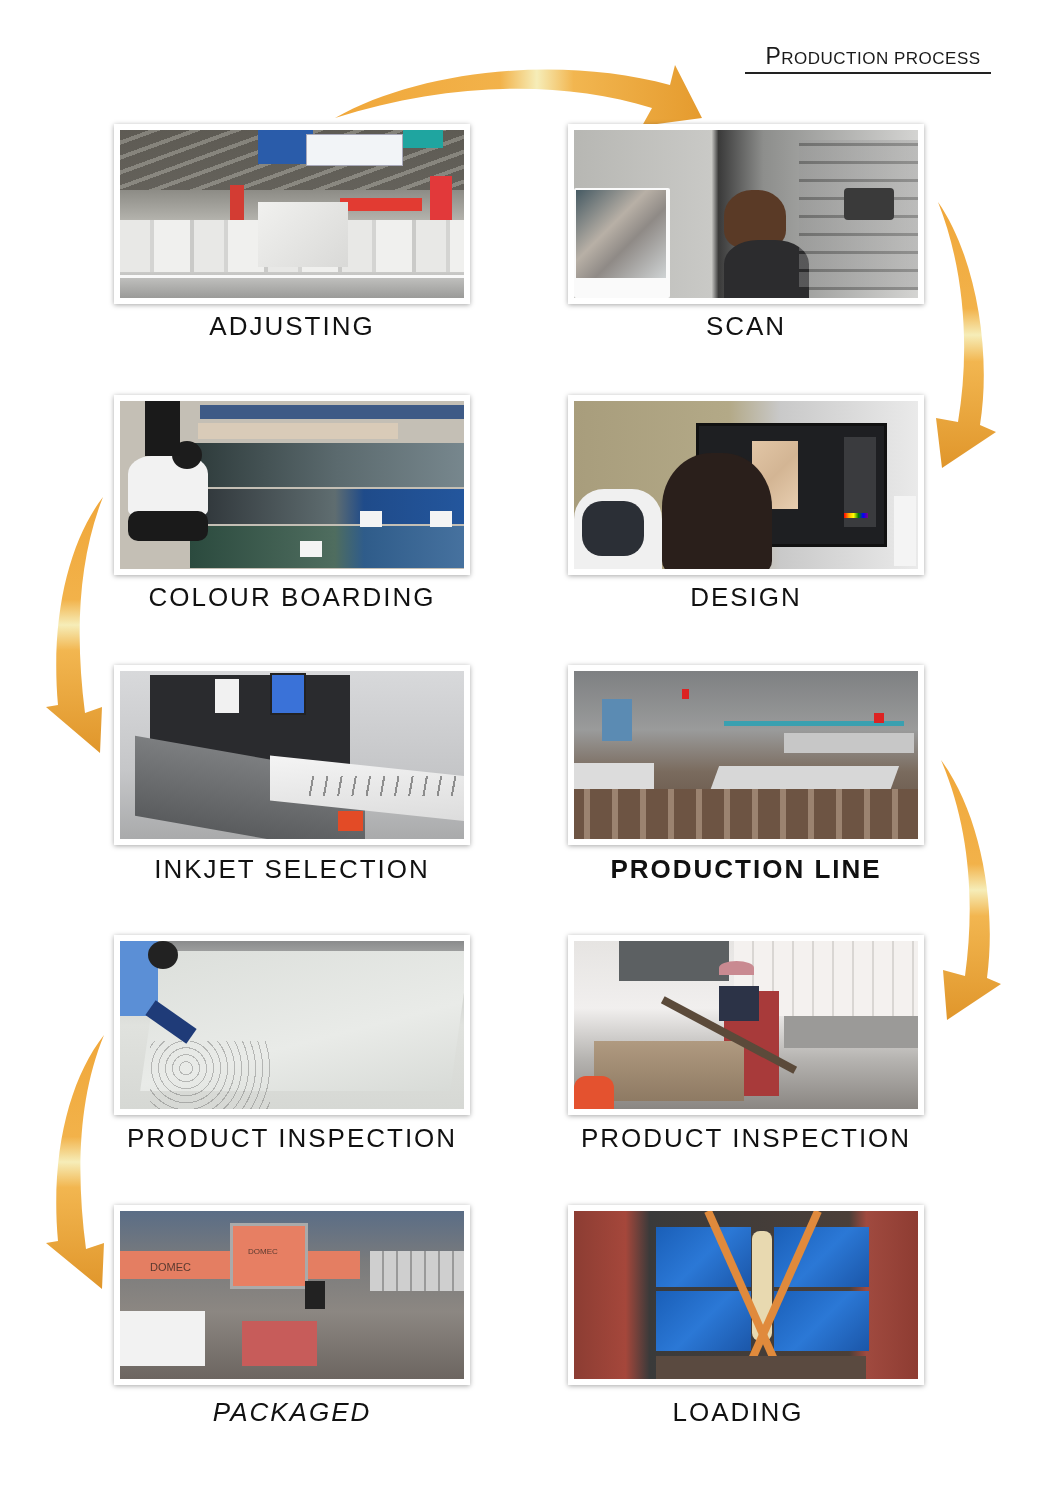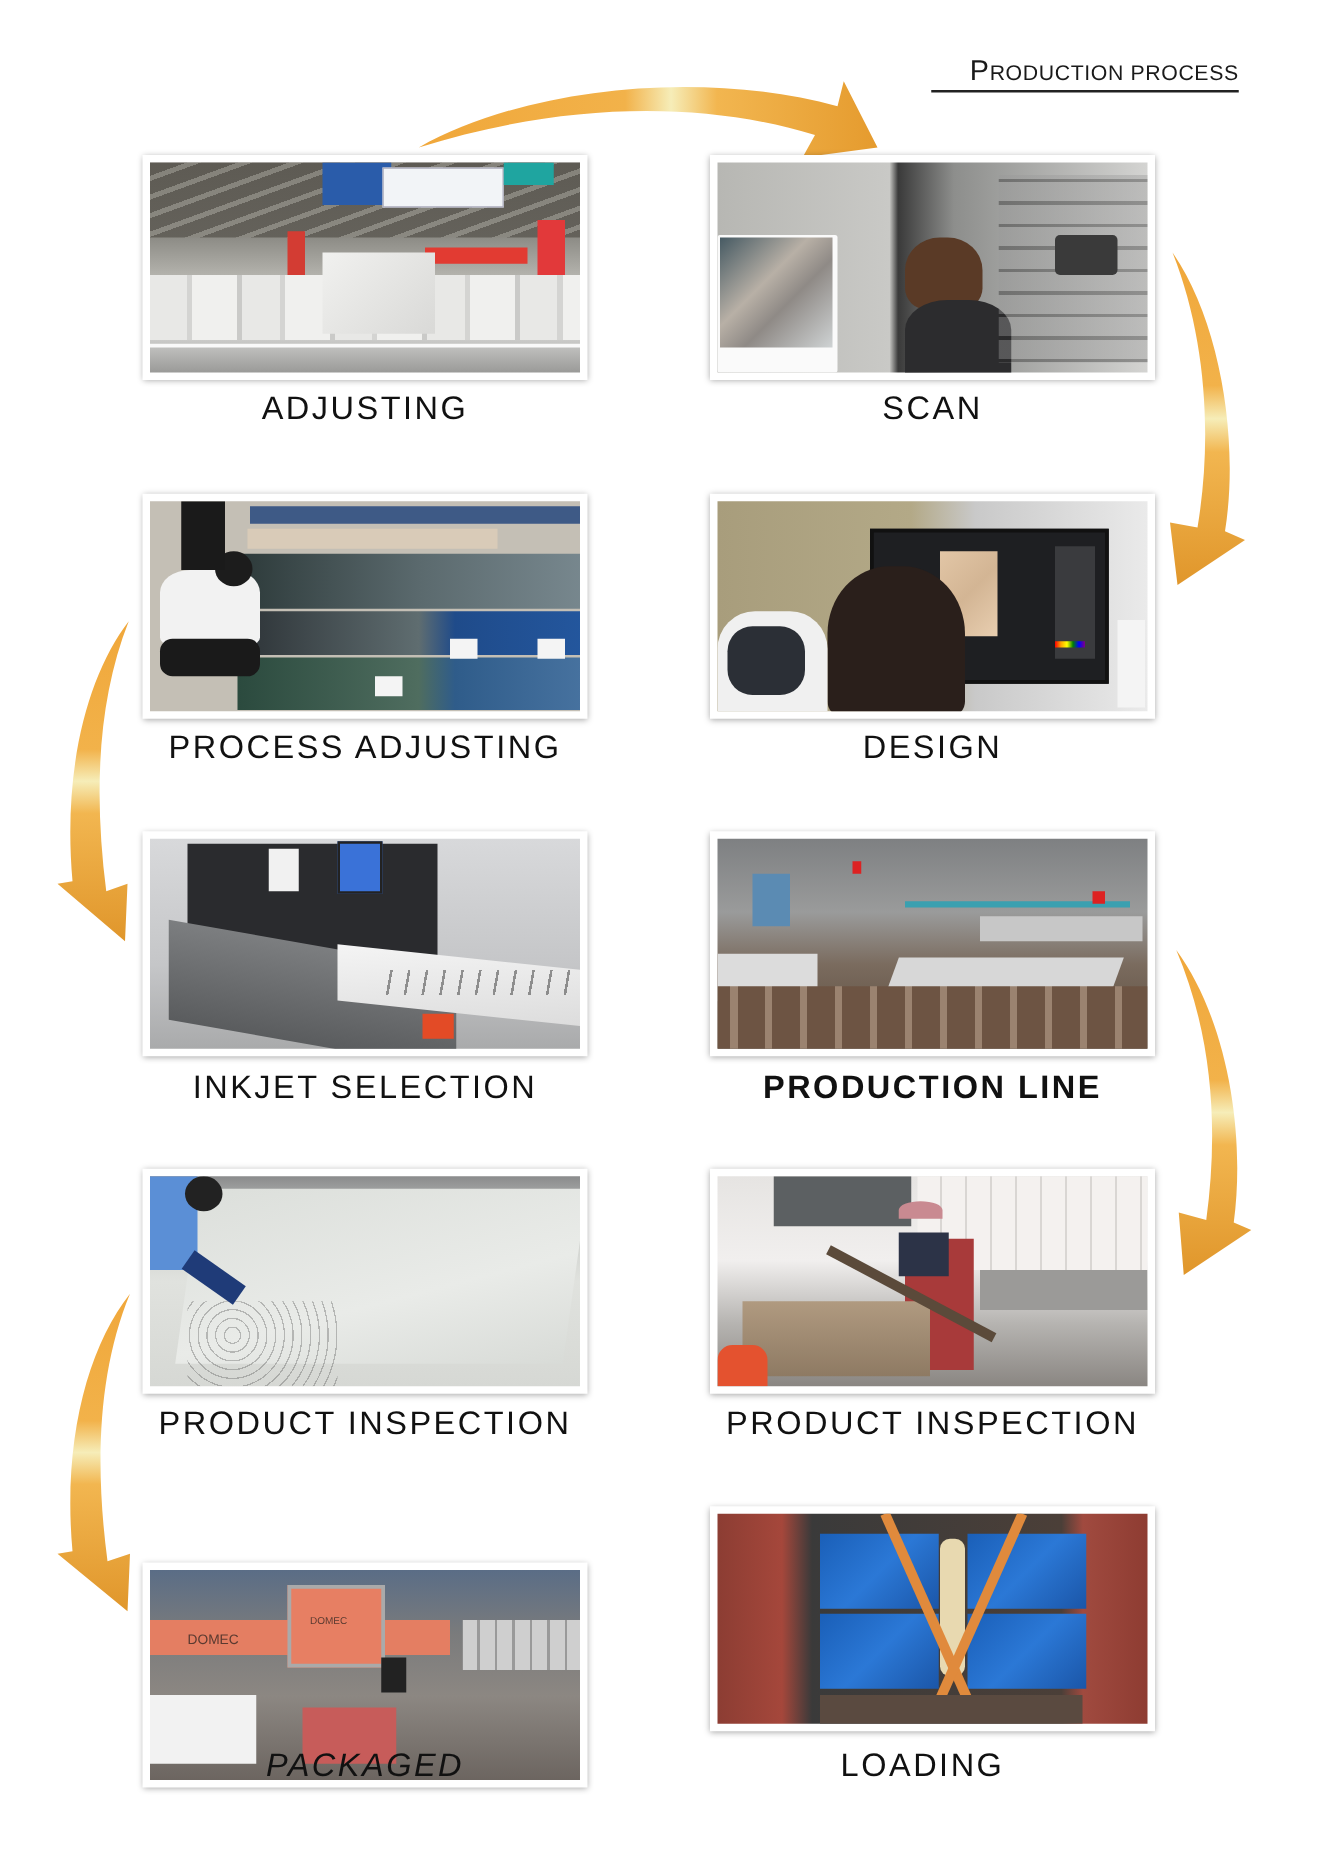--- a/index.html
+++ b/index.html
@@ -1,17 +1,17 @@
 <!DOCTYPE html>
 <html><head>
 <meta charset="utf-8">
 <style>
   html, body { margin:0; padding:0; background:#ffffff; }
   body { width:1060px; height:1499px; position:relative; overflow:hidden; font-family:"Liberation Sans", sans-serif; color:#111; }
-  .heading { position:absolute; left:745px; top:44px; width:246px; text-align:right; }
+  .heading { position:absolute; left:745px; top:44px; width:246px; text-align:center; }
   .heading-text { font-size:17px; letter-spacing:0.5px; color:#1a1a1a; padding-left:10px; display:block; line-height:24px; }
   .heading-text .cap { font-size:23px; }
   .heading-rule { position:absolute; left:0; top:28px; width:246px; height:2px; background:#222; }
   .frame { position:absolute; width:356px; height:180px; background:#fff; box-shadow:0 1px 5px rgba(0,0,0,0.35); }
   .photo { position:absolute; left:6px; top:6px; right:6px; bottom:6px; overflow:hidden; }
   .label { position:absolute; width:356px; text-align:center; font-size:26px; letter-spacing:2px; color:#111; }
   svg.arrow { position:absolute; overflow:visible; }
   .layer { position:absolute; }
 </style>
 </head>
@@ -98,21 +98,21 @@
     <div class="layer" style="left:70px;top:125px;width:290px;height:42px;background:linear-gradient(90deg,#2b4a3e,#4f6d5f 50%,#2f5c8a 60%,#4a75a2);"></div>
     <div class="layer" style="left:240px;top:110px;width:22px;height:16px;background:#f4f4f4;"></div>
     <div class="layer" style="left:310px;top:110px;width:22px;height:16px;background:#f4f4f4;"></div>
     <div class="layer" style="left:180px;top:140px;width:22px;height:16px;background:#f4f4f4;"></div>
     <div class="layer" style="left:8px;top:55px;width:80px;height:60px;border-radius:30% 30% 10% 10%;background:#f2f2f2;"></div>
     <div class="layer" style="left:52px;top:40px;width:30px;height:28px;border-radius:50%;background:#1c1c1c;"></div>
     <div class="layer" style="left:8px;top:110px;width:80px;height:30px;background:#1a1a1a;border-radius:10px;"></div>
     <div class="layer" style="left:25px;top:0;width:35px;height:55px;background:#1a1a1a;"></div>
   </div>
 </div>
-<div class="label" style="left:114px;top:582px;">PROCESS ADJUSTING</div>
+<div class="label" style="left:114px;top:582px;">COLOUR BOARDING</div>
 
 <div class="frame" style="left:568px;top:395px;">
   <div class="photo" style="background:linear-gradient(90deg,#a89d7c 0%,#b3a987 45%,#c9c9c9 60%,#eaeaea 100%);">
     <div class="layer" style="left:122px;top:22px;width:185px;height:118px;background:#1e1f22;border:3px solid #111;"></div>
     <div class="layer" style="left:178px;top:40px;width:46px;height:68px;background:linear-gradient(135deg,#e2c6a6,#d3b594 50%,#e8ceb0);"></div>
     <div class="layer" style="left:270px;top:36px;width:32px;height:90px;background:#3a3b3e;"></div>
     <div class="layer" style="left:270px;top:112px;width:24px;height:5px;background:linear-gradient(90deg,red,orange,yellow,green,blue,purple);"></div>
     <div class="layer" style="left:88px;top:52px;width:110px;height:120px;border-radius:45% 45% 10% 10%;background:#2a1f1b;"></div>
     <div class="layer" style="left:0;top:88px;width:88px;height:82px;border-radius:30px 30px 0 0;background:#f0f0f0;"></div>
     <div class="layer" style="left:8px;top:100px;width:62px;height:55px;border-radius:20px;background:#2b2f36;"></div>
@@ -167,21 +167,21 @@
     <div class="layer" style="left:145px;top:20px;width:35px;height:14px;border-radius:50% 50% 0 0;background:#c98a91;"></div>
     <div class="layer" style="left:150px;top:50px;width:55px;height:105px;background:#a83a3a;"></div>
     <div class="layer" style="left:145px;top:45px;width:40px;height:35px;background:#2c3347;"></div>
     <div class="layer" style="left:20px;top:100px;width:150px;height:60px;background:linear-gradient(180deg,#b09a80,#8e7a63);"></div>
     <div class="layer" style="left:80px;top:90px;width:150px;height:8px;background:#5b4a3a;transform:rotate(28deg);"></div>
     <div class="layer" style="left:0;top:135px;width:40px;height:33px;background:#e4522f;border-radius:12px 12px 0 0;"></div>
   </div>
 </div>
 <div class="label" style="left:568px;top:1123px;">PRODUCT INSPECTION</div>
 
-<div class="frame" style="left:114px;top:1205px;margin-top:45px;">
+<div class="frame" style="left:114px;top:1205px;">
   <div class="photo" style="background:linear-gradient(180deg,#5a6d86 0%,#7a7b7c 30%,#8c8782 60%,#6c6560 100%);">
     <div class="layer" style="left:0;top:40px;width:240px;height:28px;background:#e47e62;"></div>
     <div class="layer" style="left:110px;top:12px;width:72px;height:60px;background:#e77f63;border:3px solid #aaa;"></div>
     <div class="layer" style="left:128px;top:36px;font-size:8px;color:#5a3a30;">DOMEC</div>
     <div class="layer" style="left:30px;top:50px;font-size:11px;color:#5a3a30;">DOMEC</div>
     <div class="layer" style="left:0;top:100px;width:85px;height:55px;background:#f2f2f2;"></div>
     <div class="layer" style="left:122px;top:110px;width:75px;height:45px;background:#c75c5a;"></div>
     <div class="layer" style="left:185px;top:70px;width:20px;height:28px;background:#222;"></div>
     <div class="layer" style="left:250px;top:40px;width:94px;height:40px;background:repeating-linear-gradient(90deg,#cfcfcf 0 12px,#9a9a9a 12px 14px);"></div>
   </div>

